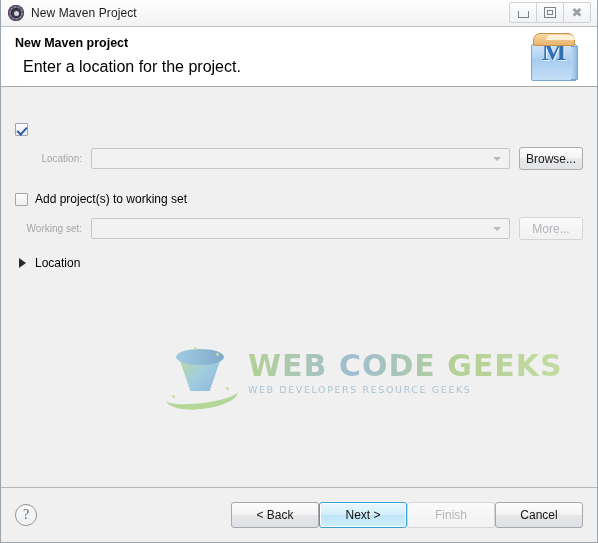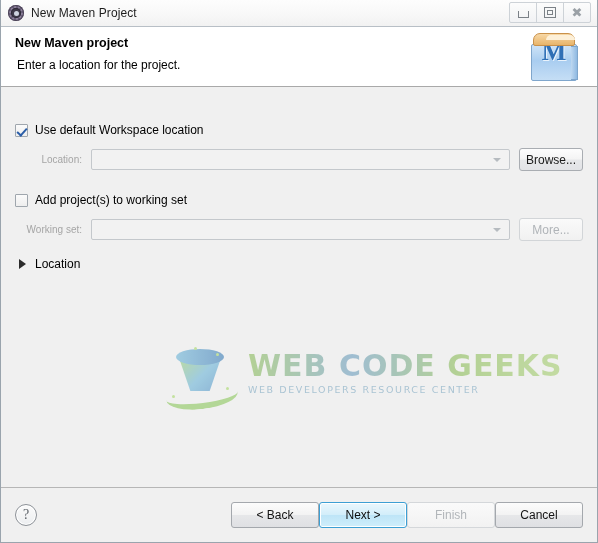--- a/index.html
+++ b/index.html
@@ -114,23 +114,23 @@
     position: relative;
     padding: 8px 0 0 14px;
   }
   #header-title {
     font-size: 12.5px;
     font-weight: bold;
     color: #000;
     margin: 1px 0 0 0;
   }
   #header-sub {
-    font-size: 12px;
+    font-size: 16px;
     color: #000;
-    margin: 8px 0 0 2px;
+    margin: 8px 0 0 8px;
   }
   
   #maven-icon {
     position: absolute;
     right: 16px; top: 6px;
     width: 54px; height: 50px;
   }
   #maven-icon .lid {
     position: absolute;
     left: 6px; top: 0px;
@@ -429,21 +429,20 @@
           <div class="lid-top"></div>
         </div>
     </div>
   </div>
 
   <div id="body">
 
 
     <div class="row chk-row" style="margin-top:22px;">
       <div class="chk-box checked"></div>
-      <div class="chk-label">Use default Workspace location</div>
     </div>
 
     <div class="row field-row">
       <div class="field-label">Location:</div>
       <div class="combo">
         <span class="value" title=""></span>
         <span class="arrow"></span>
       </div>
       <div class="btn">Browse...</div>
     </div>
@@ -472,21 +471,21 @@
         <div class="cup"></div>
         <div class="ellipse"></div>
         <div class="swoosh"></div>
         <div class="spark" style="left:30px; top:0px;"></div>
         <div class="spark" style="left:52px; top:6px;"></div>
         <div class="spark" style="left:8px;  top:48px;"></div>
         <div class="spark" style="left:62px; top:40px;"></div>
       </div>
       <div id="wm-text">
         <div id="wm-main">WEB CODE GEEKS</div>
-        <div id="wm-sub">WEB DEVELOPERS RESOURCE CENTER</div>
+        <div id="wm-sub">WEB DEVELOPERS RESOURCE GEEKS</div>
       </div>
     </div>
 
   </div>
 
   <div id="footer">
     <div id="help-icon">?</div>
     <div id="footer-buttons">
       <div class="fbtn">&lt; Back</div>
       <div class="fbtn primary">Next &gt;</div>

